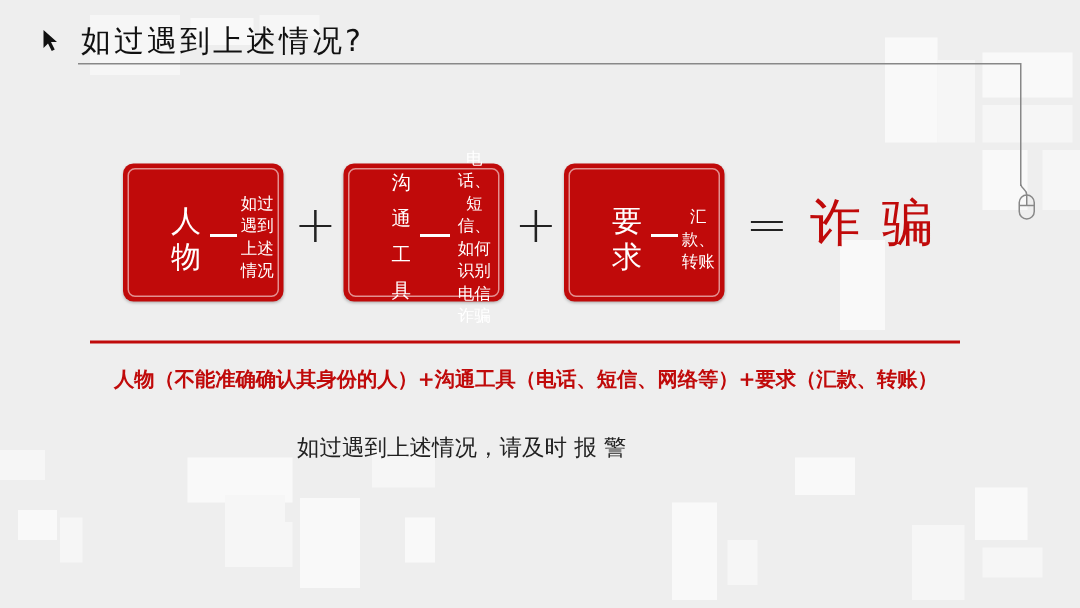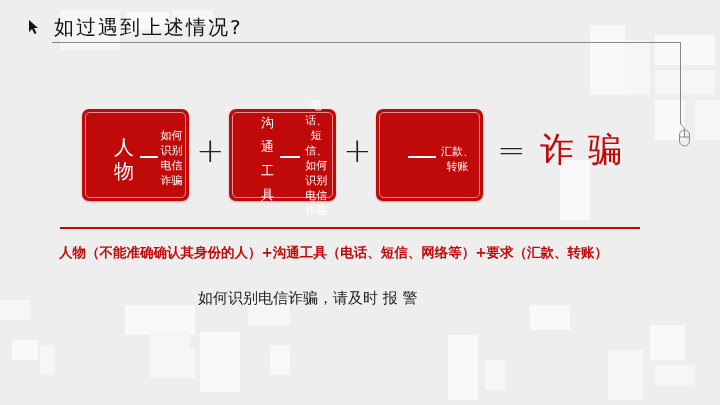--- a/index.html
+++ b/index.html
@@ -27,21 +27,21 @@
     border-radius:5px; display:flex; flex-direction:row; align-items:center;padding-left:28px;
   }
   .box .head { color:#fff; font-size:20px; margin-top:8px; line-height:24px; letter-spacing:6px; }
   .box .head.tight { letter-spacing:0; font-size:13px; }
   .box .uline { width:58px; height:2px; background:#fff; margin-top:4px; }
   .box .sub { color:#fff; font-size:11px; line-height:15px; text-align:center; margin-top:6px; width:88px; }
   .box .sub.single { margin-top:8px; }
   .op { position:absolute; top:130px; font-size:34px; color:#222; line-height:40px; font-weight:300; }
   .result { position:absolute; left:540px; top:127px; font-size:34px; color:#c00a0a; letter-spacing:14px; line-height:44px; }
   .red-line { position:absolute; left:60px; top:227px; width:580px; height:2px; background:#c00a0a; }
-  .formula { position:absolute; left:59px; top:244px; font-size:13.5px; font-weight:bold; color:#c00a0a; white-space:nowrap; }
+  .formula { position:absolute; left:76px; top:244px; font-size:13.5px; font-weight:bold; color:#c00a0a; white-space:nowrap; }
   .advice { position:absolute; left:198px; top:289px; font-size:15px; color:#222; white-space:nowrap; }
 </style>
 </head>
 <body>
 
 <div class="bg">
   <div class="tile" style="left:60px;top:10px;width:60px;height:40px"></div>
   <div class="tile b" style="left:127px;top:12px;width:42px;height:18px"></div>
   <div class="tile" style="left:173px;top:10px;width:40px;height:14px"></div>
   <div class="tile b" style="left:590px;top:25px;width:35px;height:70px"></div>
@@ -80,38 +80,39 @@
   <rect x="1.5" y="8" width="10" height="16" rx="5" fill="none" stroke="#888" stroke-width="1"></rect>
   <line x1="1.5" y1="15" x2="11.5" y2="15" stroke="#888" stroke-width="1"></line>
   <line x1="6.5" y1="8" x2="6.5" y2="15" stroke="#888" stroke-width="1"></line>
   <path d="M6.5 8 C6.5 4 3 4 2.5 1" fill="none" stroke="#888" stroke-width="1"></path>
 </svg>
 
 <div class="box" style="left:82px">
   <div class="inner">
     <div class="head">人 物</div>
     <div class="uline"></div>
-    <div class="sub">如何识别电信诈骗</div>
+    <div class="sub">如过遇到上述情况</div>
   </div>
 </div>
 <div class="op" style="left:196px">+</div>
 
 <div class="box" style="left:229px">
   <div class="inner">
     <div class="head tight">沟通工具</div>
     <div class="uline"></div>
     <div class="sub">电话、短信、如何识别电信诈骗</div>
   </div>
 </div>
 <div class="op" style="left:343px">+</div>
 
 <div class="box" style="left:376px">
   <div class="inner">
+    <div class="head">要 求</div>
     <div class="uline"></div>
     <div class="sub single">汇款、转账</div>
   </div>
 </div>
 <div class="op" style="left:497px">=</div>
 <div class="result">诈骗</div>
 
 <div class="red-line"></div>
 <div class="formula">人物（不能准确确认其身份的人）+沟通工具（电话、短信、网络等）+要求（汇款、转账）</div>
-<div class="advice">如何识别电信诈骗，请及时 报 警</div>
+<div class="advice">如过遇到上述情况，请及时 报 警</div>
 
 </body></html>

